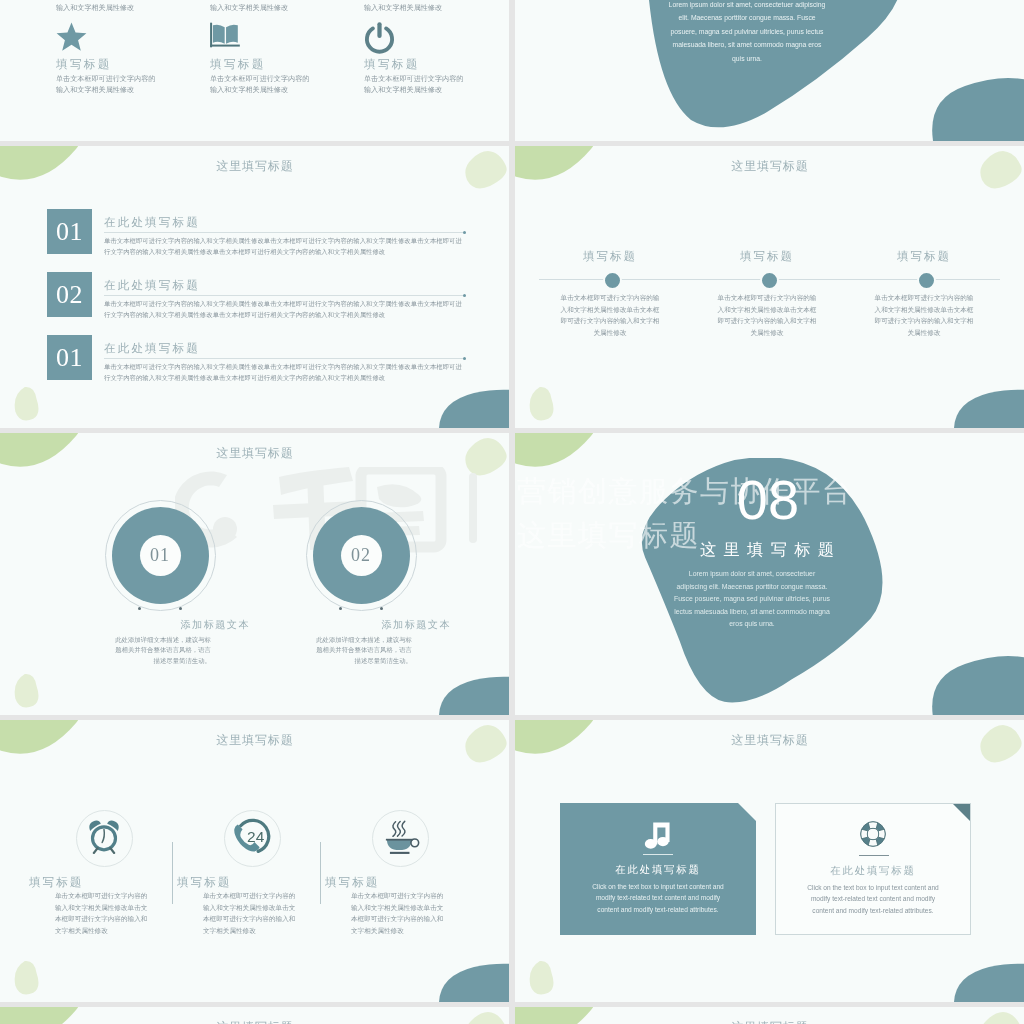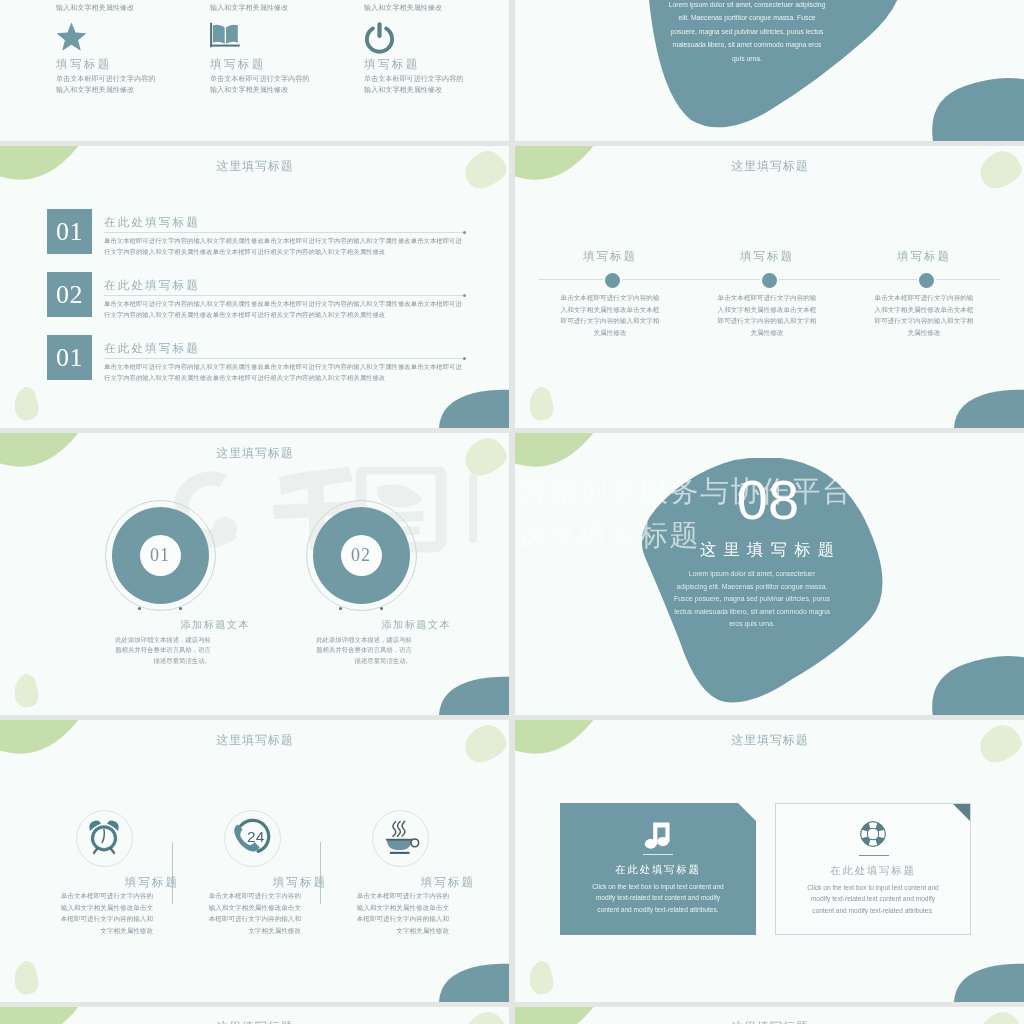--- a/index.html
+++ b/index.html
@@ -55,21 +55,21 @@
   .circ-cap{position:absolute;text-align:right;width:180px;}
   .circ-cap .t{color:#9cb0b6;font-size:10.2px;letter-spacing:1.4px;line-height:13px;}
   .circ-cap .b{color:#8a979e;font-size:6.4px;line-height:10.4px;width:102px;margin:4px auto 0;}
 
   
   .sec-num{position:absolute;color:#ffffff;font-size:56px;font-weight:300;letter-spacing:0px;text-align:center;width:200px;line-height:56px;font-family:"Liberation Sans",sans-serif;}
   .sec-title{position:absolute;color:#ffffff;font-size:16.2px;letter-spacing:7.4px;text-align:center;width:300px;line-height:18px;text-indent:7.4px;}
   .sec-lorem{position:absolute;color:#dfebec;font-size:6.9px;line-height:12.6px;text-align:center;width:158px;}
 
   
-  .cic{position:absolute;width:150px;text-align:right;}
+  .cic{position:absolute;width:150px;text-align:left;}
   .cic .ring{width:55px;height:55px;border-radius:50%;border:1px solid #dde5e5;margin:0 auto;
              display:flex;align-items:center;justify-content:center;}
   .cic .t{color:#9cb0b6;font-size:11.6px;letter-spacing:2px;margin-top:8px;line-height:14px;}
   .cic .b{color:#8a979e;font-size:6.6px;line-height:11.6px;width:98px;margin:1px auto 0;}
   .cic-sep{position:absolute;width:1px;background:#b7c7cb;}
 
   
   .card{position:absolute;width:196px;height:132px;box-sizing:border-box;}
   .card .ttl{position:absolute;left:0;right:0;text-align:center;font-size:10.4px;letter-spacing:1.8px;}
   .card .bd{position:absolute;left:26px;right:26px;text-align:center;font-size:6.6px;line-height:11.4px;}

